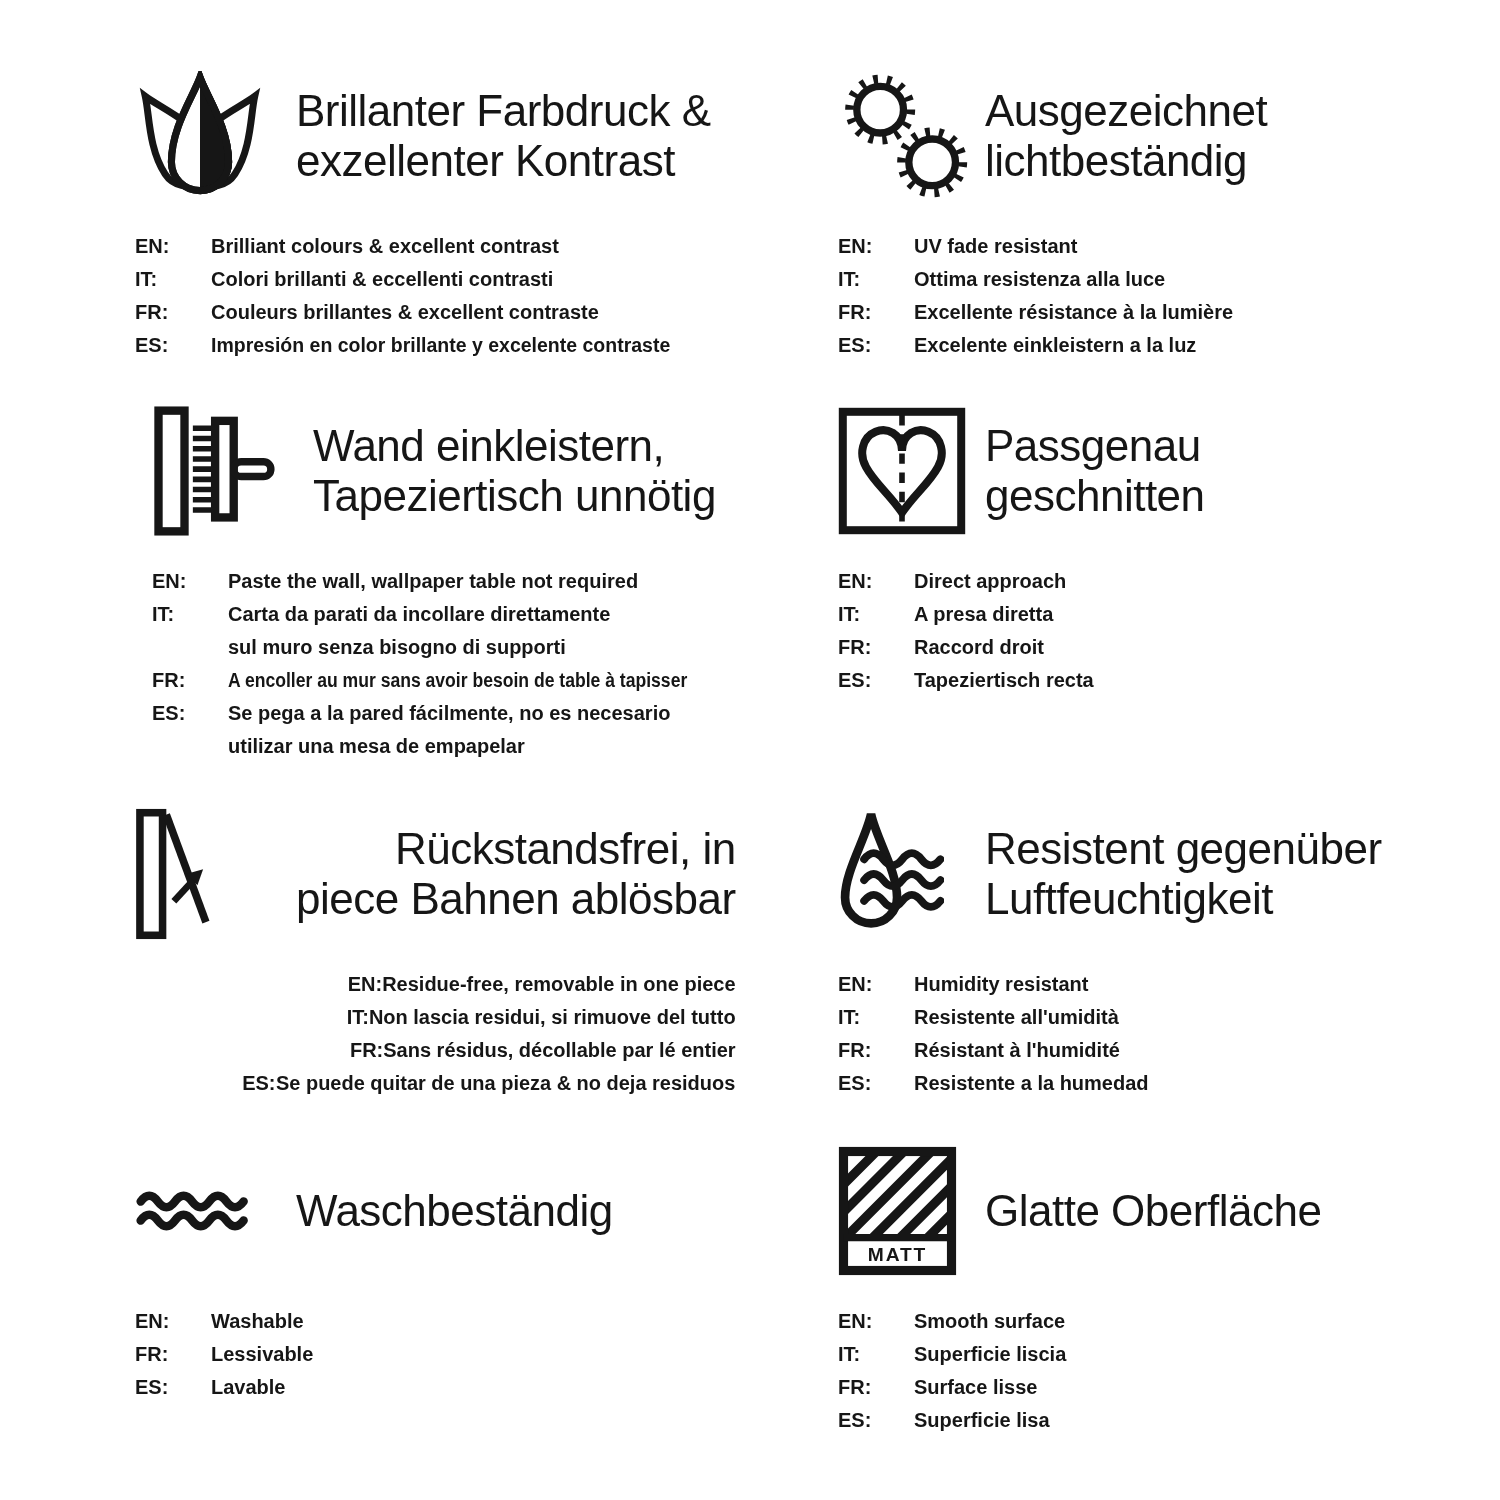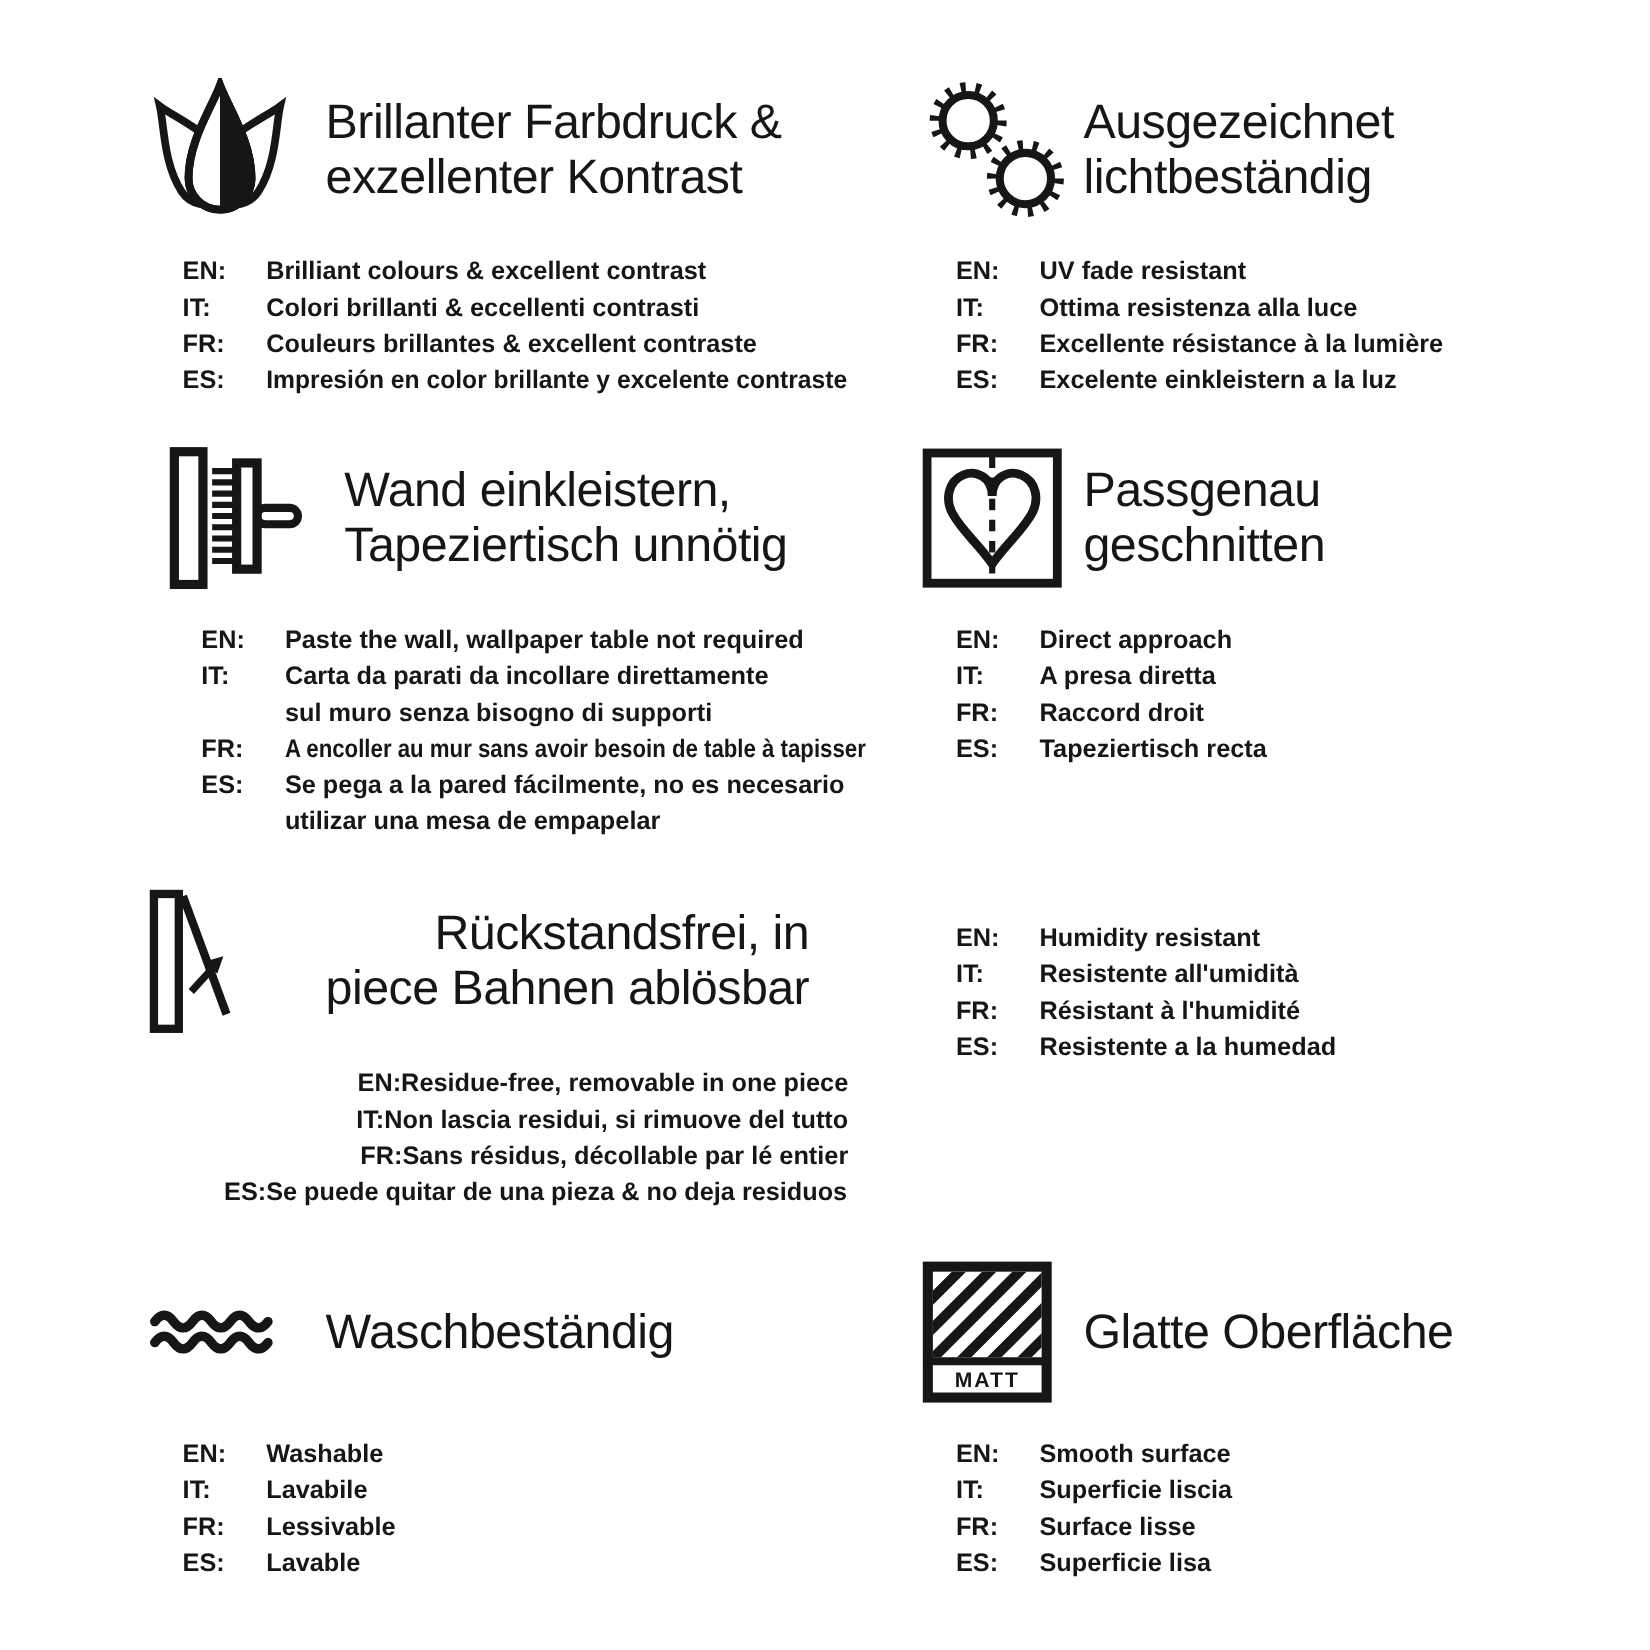--- a/index.html
+++ b/index.html
@@ -10,21 +10,21 @@
   }
   .feature{position:absolute;}
   .header{display:flex;align-items:center;height:132px;}
   .col-left  .icon-wrap{width:161px;flex:0 0 161px;}
   .col-right .icon-wrap{width:147px;flex:0 0 147px;}
   .icon-wrap svg{display:block;}
   .title{font-weight:400;font-size:44px;letter-spacing:-0.5px;color:#161616;}
   .tl-row{line-height:50px;white-space:nowrap;}
   .title-line{display:inline-block;white-space:nowrap;}
   .langs{margin-top:28px;}
-  .lang-row{line-height:33px;white-space:nowrap;font-size:23px;font-weight:700;margin-left:31px;}
+  .lang-row{line-height:33px;white-space:nowrap;font-size:20px;font-weight:700;}
   .lang-code{display:inline-block;width:76px;vertical-align:top;}
   .lang-text{display:inline-block;white-space:nowrap;}
   svg text{font-family:"Liberation Sans","DejaVu Sans",sans-serif;}
 </style>
 </head>
 <body>
 
 <div class="feature col-left" style="left:135px;top:70px;">
   <div class="header">
     <div class="icon-wrap">
@@ -152,20 +152,36 @@
   </div>
   <div class="langs">
     <div class="lang-row"><span class="lang-code">EN:</span><span class="lang-text">Residue-free, removable in one piece</span></div>
     <div class="lang-row"><span class="lang-code">IT:</span><span class="lang-text">Non lascia residui, si rimuove del tutto</span></div>
     <div class="lang-row"><span class="lang-code">FR:</span><span class="lang-text">Sans résidus, décollable par lé entier</span></div>
     <div class="lang-row"><span class="lang-code">ES:</span><span class="lang-text" style="transform-origin: left center; transform: scaleX(0.998164);">Se puede quitar de una pieza &amp; no deja residuos</span></div>
   </div>
 </div>
 
 <div class="feature col-right" style="left:838px;top:808px;">
+  <div class="header">
+    <div class="icon-wrap">
+      <svg width="106" height="130" viewBox="0 0 122 150">
+        <path d="M38,6 C32,34 8,72 8,102 a30,30 0 0 0 60,0 C68,72 44,34 38,6 Z" fill="#ffffff" stroke="#161616" stroke-width="10"></path>
+        <g fill="none" stroke="#161616" stroke-width="9" stroke-linecap="round">
+          <path d="M30,58 q11,-14 22,0 t22,0 t22,0 t22,0"></path>
+          <path d="M30,82 q11,-14 22,0 t22,0 t22,0 t22,0"></path>
+          <path d="M30,106 q11,-14 22,0 t22,0 t22,0 t22,0"></path>
+        </g>
+      </svg>
+    </div>
+    <div class="title">
+      <div class="tl-row"><span class="title-line">Resistent gegenüber</span></div>
+      <div class="tl-row"><span class="title-line">Luftfeuchtigkeit</span></div>
+    </div>
+  </div>
   <div class="langs">
     <div class="lang-row"><span class="lang-code">EN:</span><span class="lang-text">Humidity resistant</span></div>
     <div class="lang-row"><span class="lang-code">IT:</span><span class="lang-text">Resistente all'umidità</span></div>
     <div class="lang-row"><span class="lang-code">FR:</span><span class="lang-text">Résistant à l'humidité</span></div>
     <div class="lang-row"><span class="lang-code">ES:</span><span class="lang-text">Resistente a la humedad</span></div>
   </div>
 </div>
 
 <div class="feature col-left" style="left:135px;top:1145px;">
   <div class="header">
@@ -176,21 +192,20 @@
           <path d="M5,31 q9,-12 18,0 t18,0 t18,0 t18,0 t18,0 t18,0"></path>
         </g>
       </svg>
     </div>
     <div class="title">
       <div class="tl-row"><span class="title-line">Waschbeständig</span></div>
     </div>
   </div>
   <div class="langs">
     <div class="lang-row"><span class="lang-code">EN:</span><span class="lang-text">Washable</span></div>
-    <div class="lang-row"><span class="lang-code">IT:</span><span class="lang-text">Lavabile</span></div>
     <div class="lang-row"><span class="lang-code">FR:</span><span class="lang-text">Lessivable</span></div>
     <div class="lang-row"><span class="lang-code">ES:</span><span class="lang-text">Lavable</span></div>
   </div>
 </div>
 
 <div class="feature col-right" style="left:838px;top:1145px;">
   <div class="header">
     <div class="icon-wrap">
       <svg width="119" height="130" viewBox="0 0 130 142">
         <defs>

